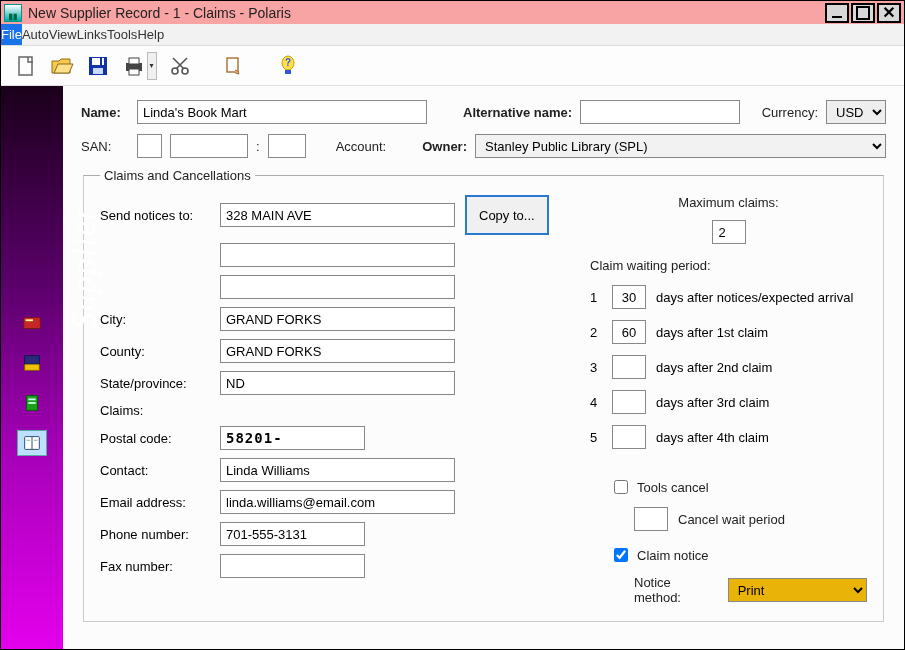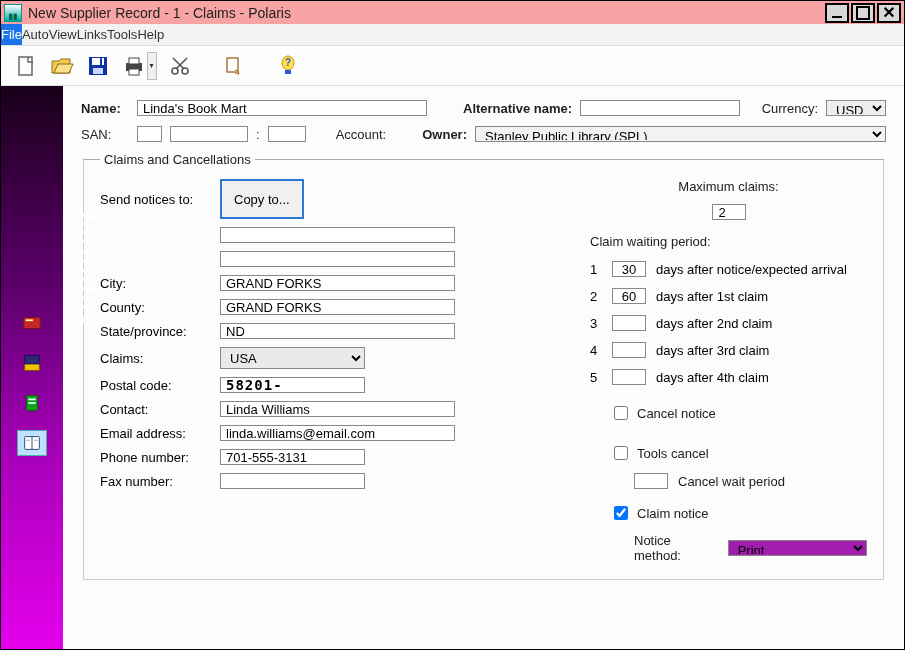--- a/index.html
+++ b/index.html
@@ -35,21 +35,21 @@
   .sidebar .icon-wrapper{ margin-top:220px; display:flex; flex-direction:column; gap:14px; align-items:center;}
   .sbicon { width:30px; height:26px; display:flex; align-items:center; justify-content:center;}
   .sbicon.sel { background:#bde0ff; border:1px solid #5aa;}
   .sbicon svg{width:22px;height:22px;}
 
   .content { flex:1; padding:14px 18px 10px 18px; overflow:auto; }
 
   .row { display:flex; align-items:center; margin-bottom:10px; gap:8px; }
   .lbl { font-size:13px; color:#222; }
   .bold { font-weight:bold; }
-  input[type=text], select { height:16px; border:1px solid #888; font-size:13px; padding:1px 5px; background:#fff; font-family:inherit;}
+  input[type=text], select { height:24px; border:1px solid #888; font-size:13px; padding:1px 5px; background:#fff; font-family:inherit;}
   select { background:#eee; }
   button.copy { height:40px; padding:0 12px; border:2px solid #2a7ad4; background:#f0f0f0; font-size:13px;}
 
   fieldset.claims { border:1px solid #ccc; border-top:1px solid #aaa; padding:12px 16px 16px 16px; margin-top:8px;}
   fieldset.claims legend { padding:0 4px; font-size:13px; color:#222;}
 
   .claims-grid { display:flex; gap:40px; }
   .col-left { flex:0 0 450px; }
   .col-right { flex:1; }
 
@@ -60,21 +60,21 @@
   select.country { width:145px; background:#eaeaea; height:22px;}
 
   .wr { display:flex; align-items:center; gap:10px; margin-bottom:11px;}
   .wr .num { width:12px; text-align:left; }
   .wr input { width:34px; text-align:center;}
   .wr .after { font-size:13px;}
 
   .cbrow { display:flex; align-items:center; gap:6px; margin-bottom:10px; margin-left:20px;}
   .cbrow input[type=checkbox]{ width:14px; height:14px;}
   .notice-method-row{ display:flex; align-items:center; gap:10px; margin-left:44px; margin-top:4px;}
-  .notice-method-row select{ width:145px; background:#a21caf;}
+  .notice-method-row select{ width:145px; background:#eab308;}
   .cancel-wait-row{ display:flex; align-items:center; gap:10px; margin-left:44px; margin-bottom:14px;}
   .cancel-wait-row input{width:34px;}
 </style>
 </head>
 <body>
 
 <div class="window">
 
   <div class="titlebar">
     <div class="app-icon">▮▮</div>
@@ -211,20 +211,21 @@
       </div>
 
       <fieldset class="claims">
         <legend>Claims and Cancellations</legend>
 
         <div class="claims-grid">
 
           <div class="col-left">
             <div class="frow">
               <span class="flabel">Send notices to:</span>
+              <input class="txt" type="text" value="328 MAIN AVE" style="">
               <button class="copy">Copy to...</button>
             </div>
             <div class="frow">
                 <span class="flabel"></span>
                 <input class="txt" type="text" value="" style="">
               </div>
             <div class="frow">
                 <span class="flabel"></span>
                 <input class="txt" type="text" value="" style="">
               </div>
@@ -235,21 +236,20 @@
             <div class="frow">
                 <span class="flabel">County:</span>
                 <input class="txt" type="text" value="GRAND FORKS" style="">
               </div>
             <div class="frow">
                 <span class="flabel">State/province:</span>
                 <input class="txt" type="text" value="ND" style="">
               </div>
             <div class="frow" style="margin-top:6px;">
                 <span class="flabel">Claims:</span>
-                <select class="country"><option>USA</option></select>
               </div>
             <div class="frow">
                 <span class="flabel">Postal code:</span>
                 <input class="txt short" type="text" style="font-family: Consolas, monospace; font-size: 14px; font-weight: bold; letter-spacing: 1px;" value="58201-">
               </div>
             <div class="frow">
                 <span class="flabel">Contact:</span>
                 <input class="txt" type="text" value="Linda Williams" style="">
               </div>
             <div class="frow">
@@ -269,21 +269,21 @@
           <div class="col-right">
             <div class="frow" style="margin-bottom:14px;flex-direction:column;">
               <span class="lbl">Maximum claims:</span>
               <input type="text" style="width: 34px; text-align: left; padding-left: 6px;" value="2">
             </div>
             <div class="lbl" style="margin-bottom:12px">Claim waiting period:</div>
 
             <div class="wr">
                 <span class="num">1</span>
                 <input type="text" value="30" style="">
-                <span class="after">days after notice/expected arrival</span>
+                <span class="after">days after notices/expected arrival</span>
               </div>
             <div class="wr">
                 <span class="num">2</span>
                 <input type="text" value="60" style="">
                 <span class="after">days after 1st claim</span>
               </div>
             <div class="wr">
                 <span class="num">3</span>
                 <input type="text" value="" style="">
                 <span class="after">days after 2nd claim</span>
@@ -292,24 +292,20 @@
                 <span class="num">4</span>
                 <input type="text" value="" style="">
                 <span class="after">days after 3rd claim</span>
               </div>
             <div class="wr" style="margin-bottom:18px;">
                 <span class="num">5</span>
                 <input type="text" value="" style="">
                 <span class="after">days after 4th claim</span>
               </div>
 
-            <div class="cbrow">
-                <input type="checkbox" style="">
-                <span class="lbl">Cancel notice</span>
-              </div>
             <div style="height:10px"></div>
             <div class="cbrow">
                 <input type="checkbox" style="">
                 <span class="lbl">Tools cancel</span>
               </div>
             <div class="cancel-wait-row">
                 <input type="text" style="">
                 <span class="lbl">Cancel wait period</span>
               </div>
 

